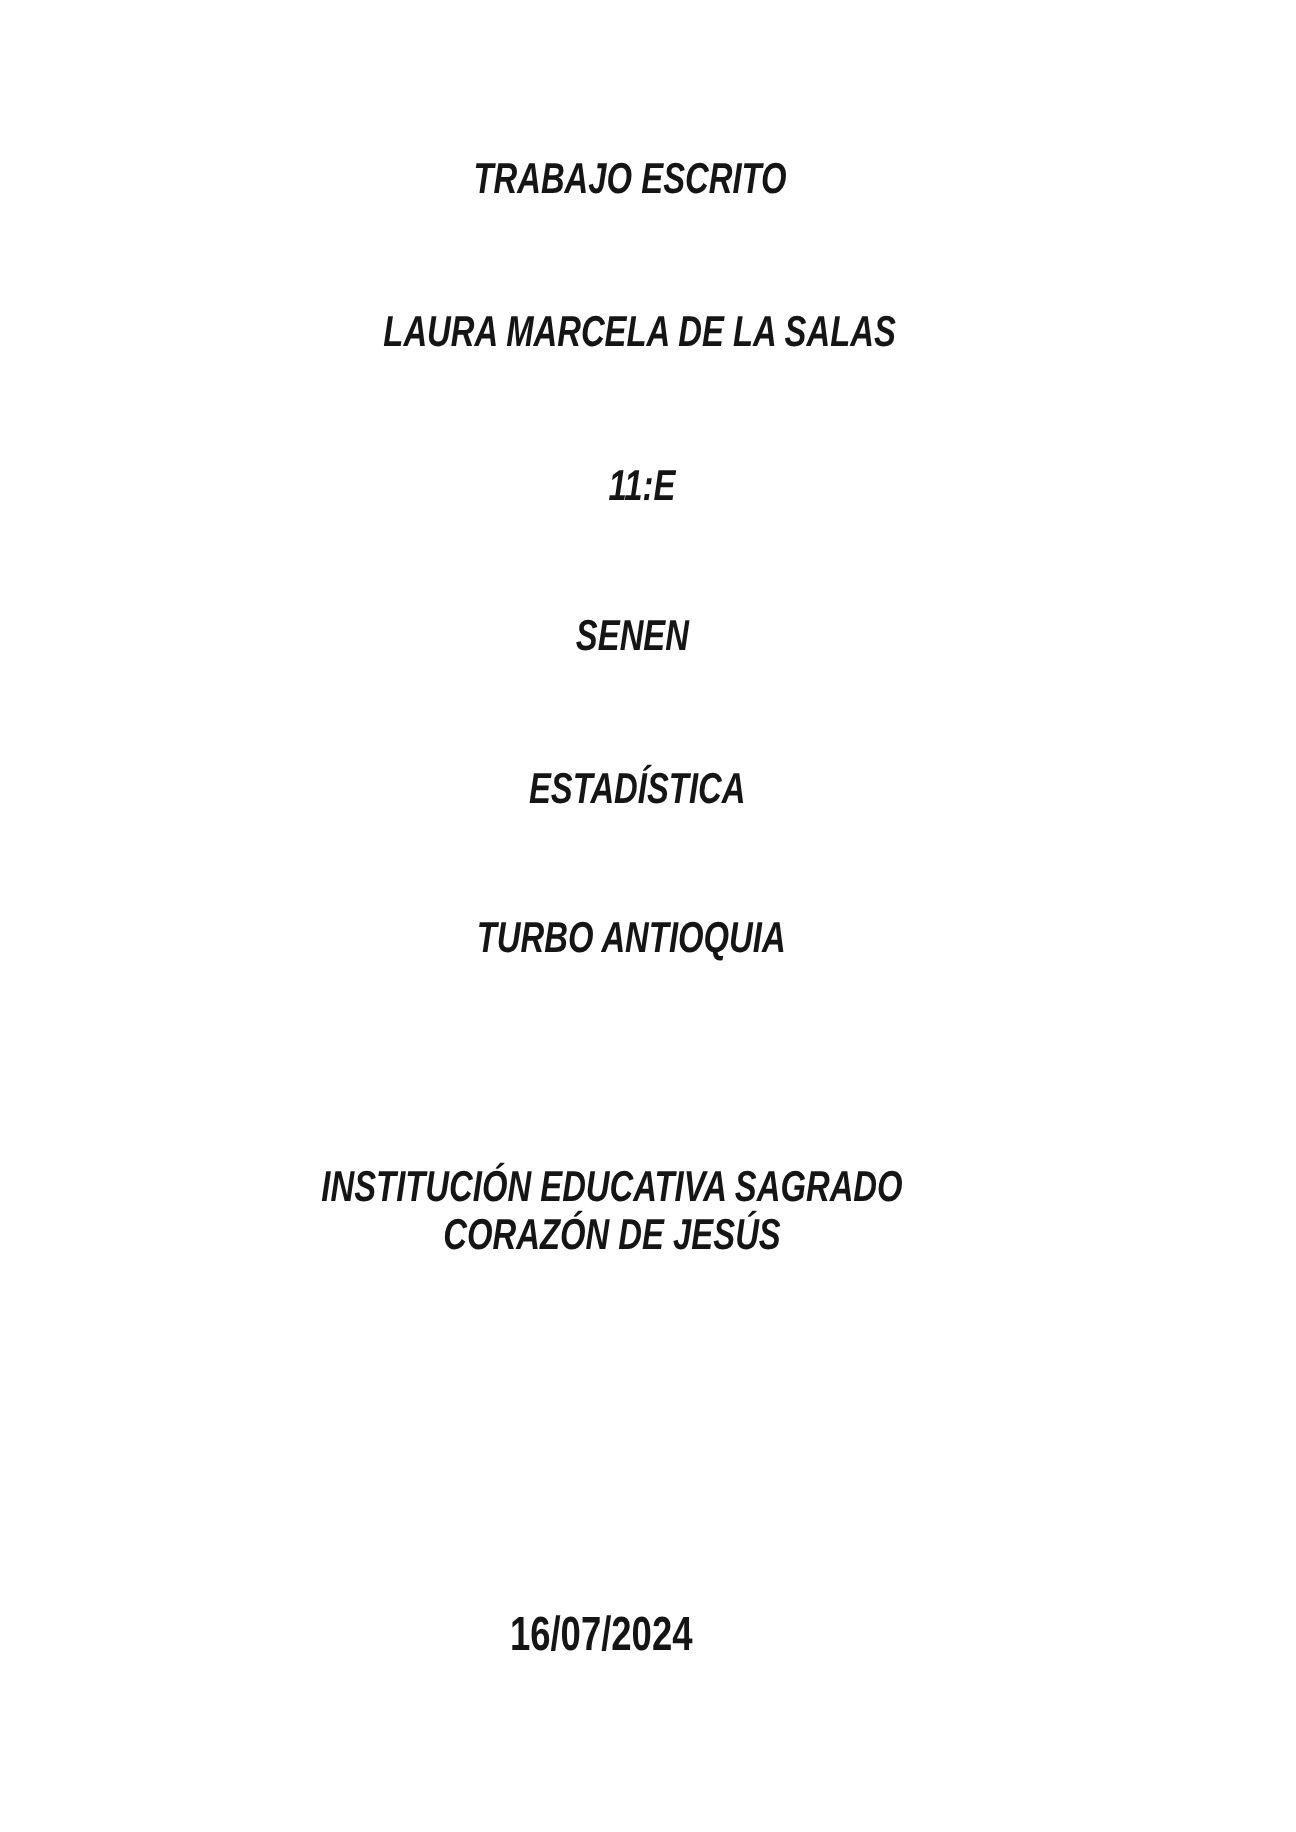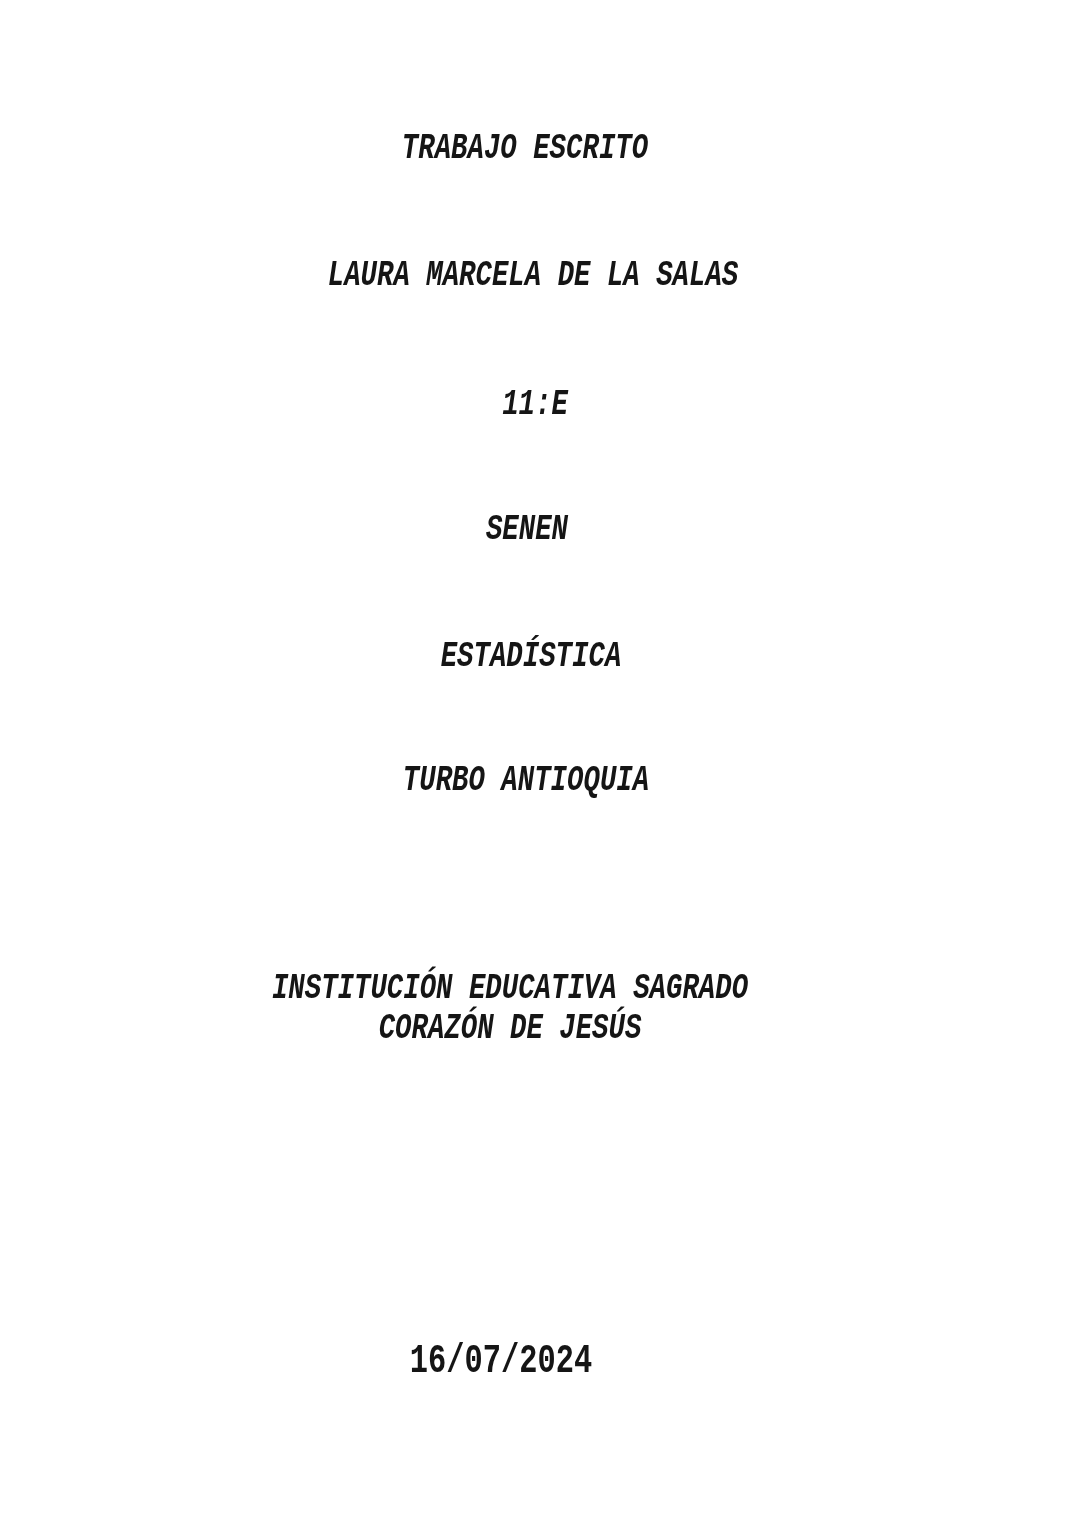--- a/index.html
+++ b/index.html
@@ -6,21 +6,21 @@
       margin: 0;
       padding: 0;
       background: #ffffff;
     }
     .page {
       position: relative;
       width: 1080px;
       height: 1527px;
       background: #ffffff;
       overflow: hidden;
-      font-family: Liberation Mono, monospace;
+      font-family: Liberation Sans, sans-serif;
       color: #151515;
     }
     .line {
       position: absolute;
       left: 0;
       width: 100%;
       text-align: center;
       font-weight: bold;
       font-style: italic;
       font-size: 36px;

